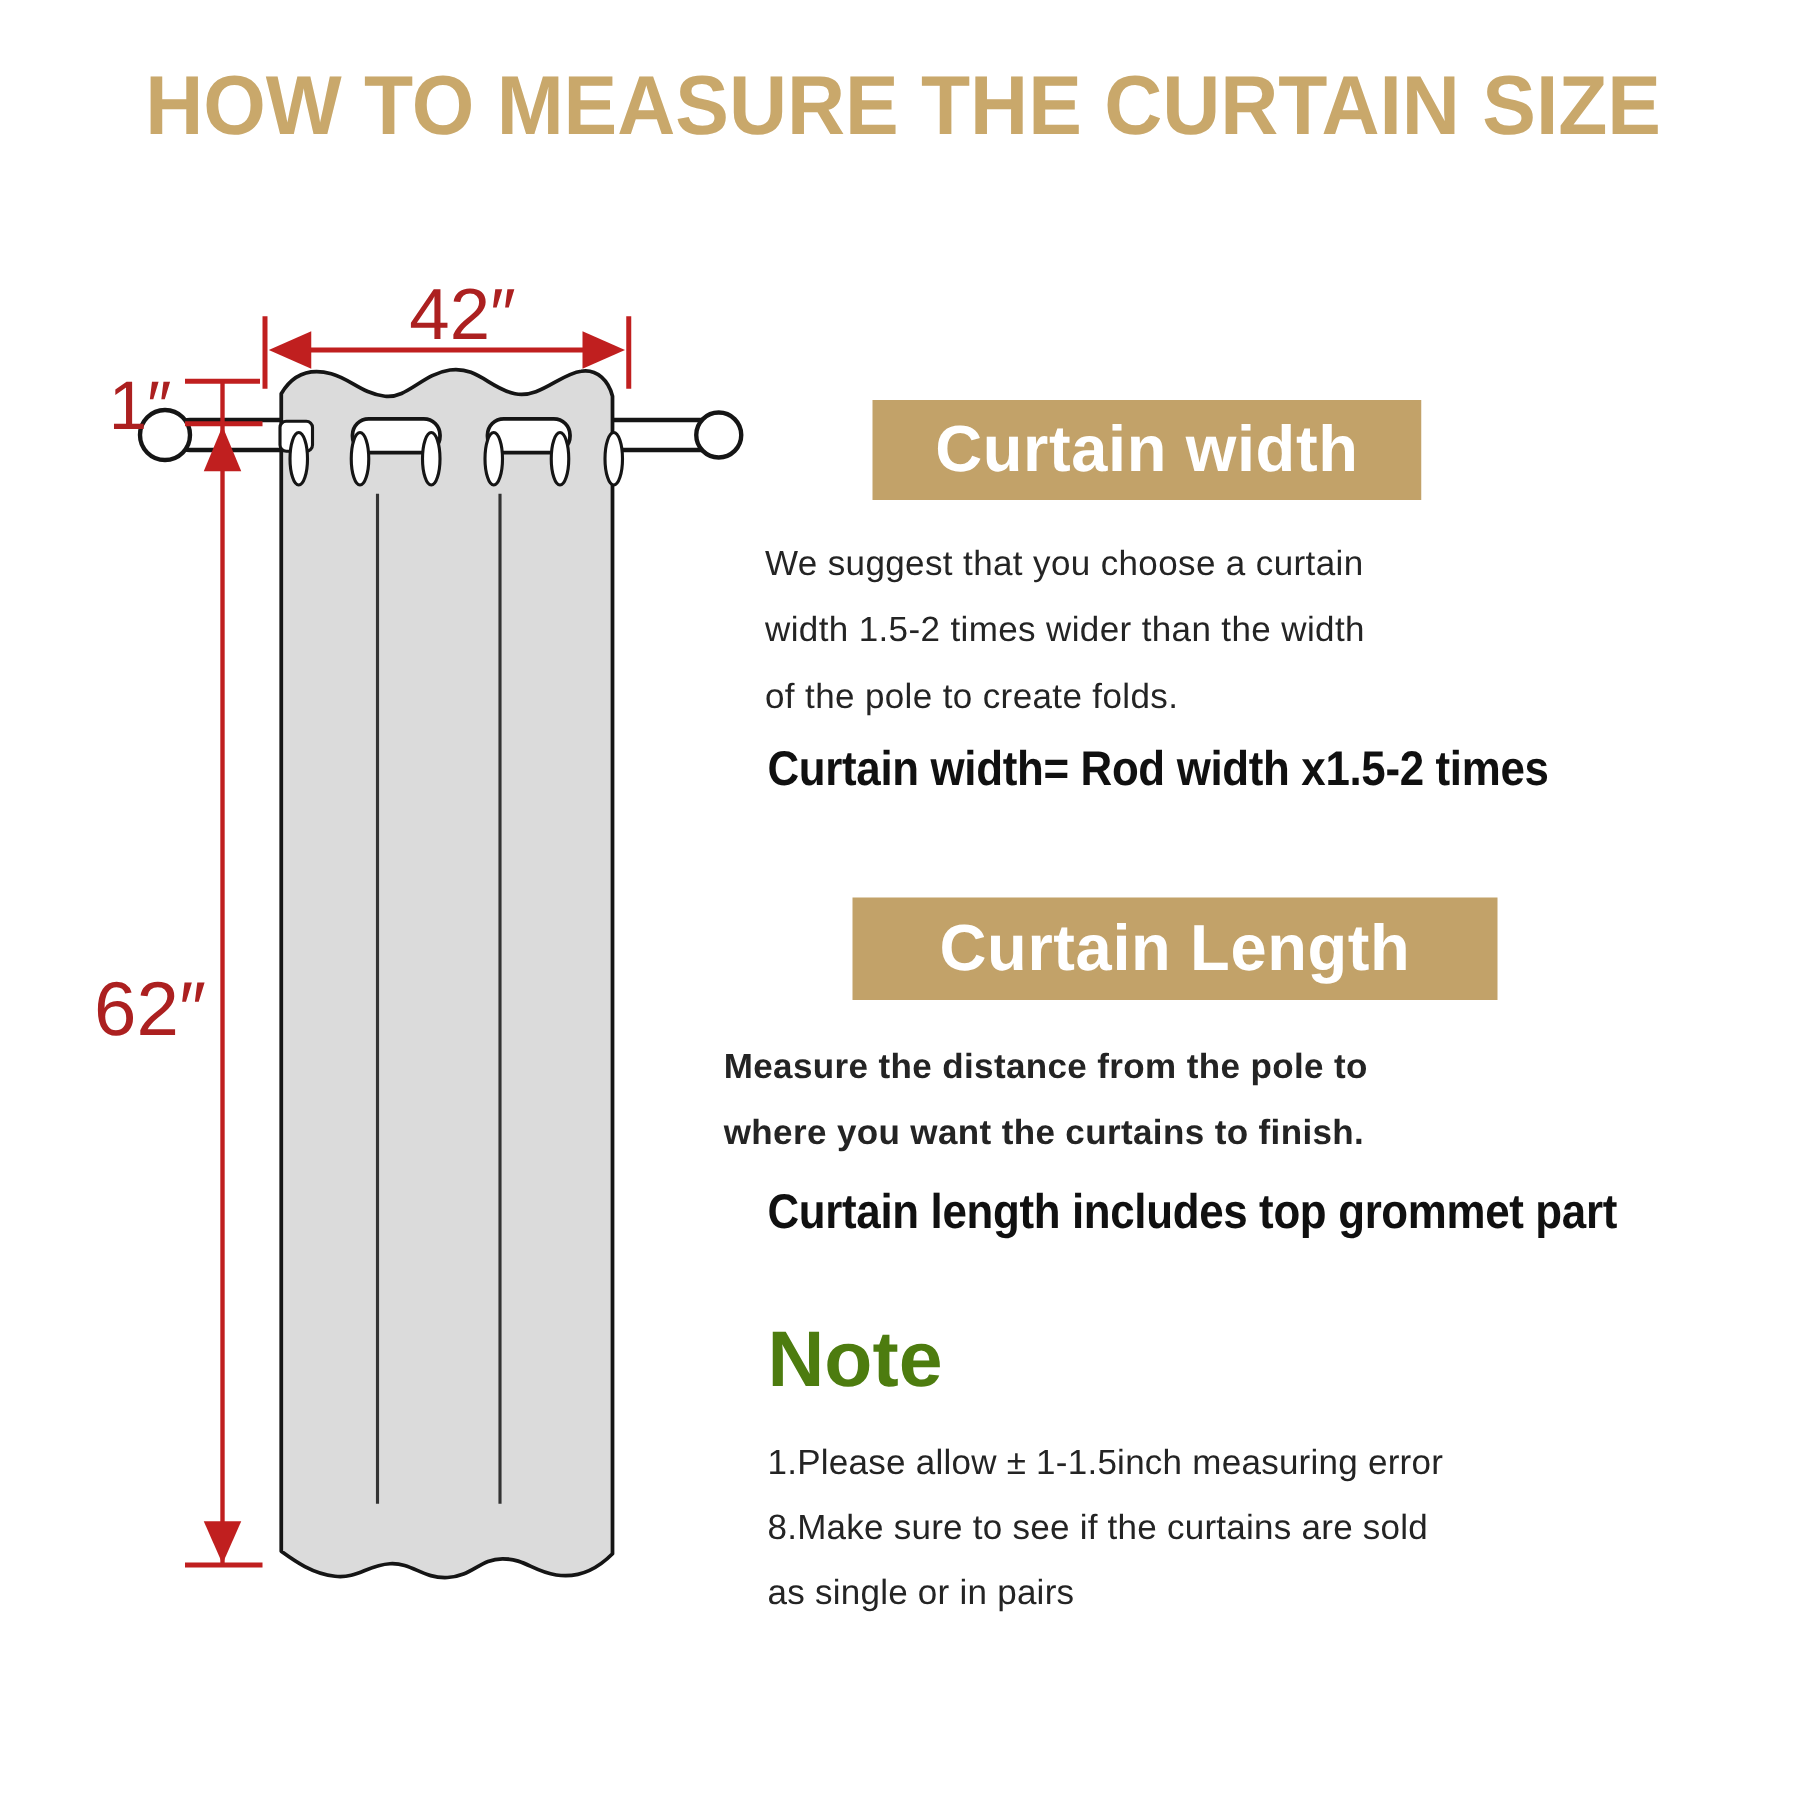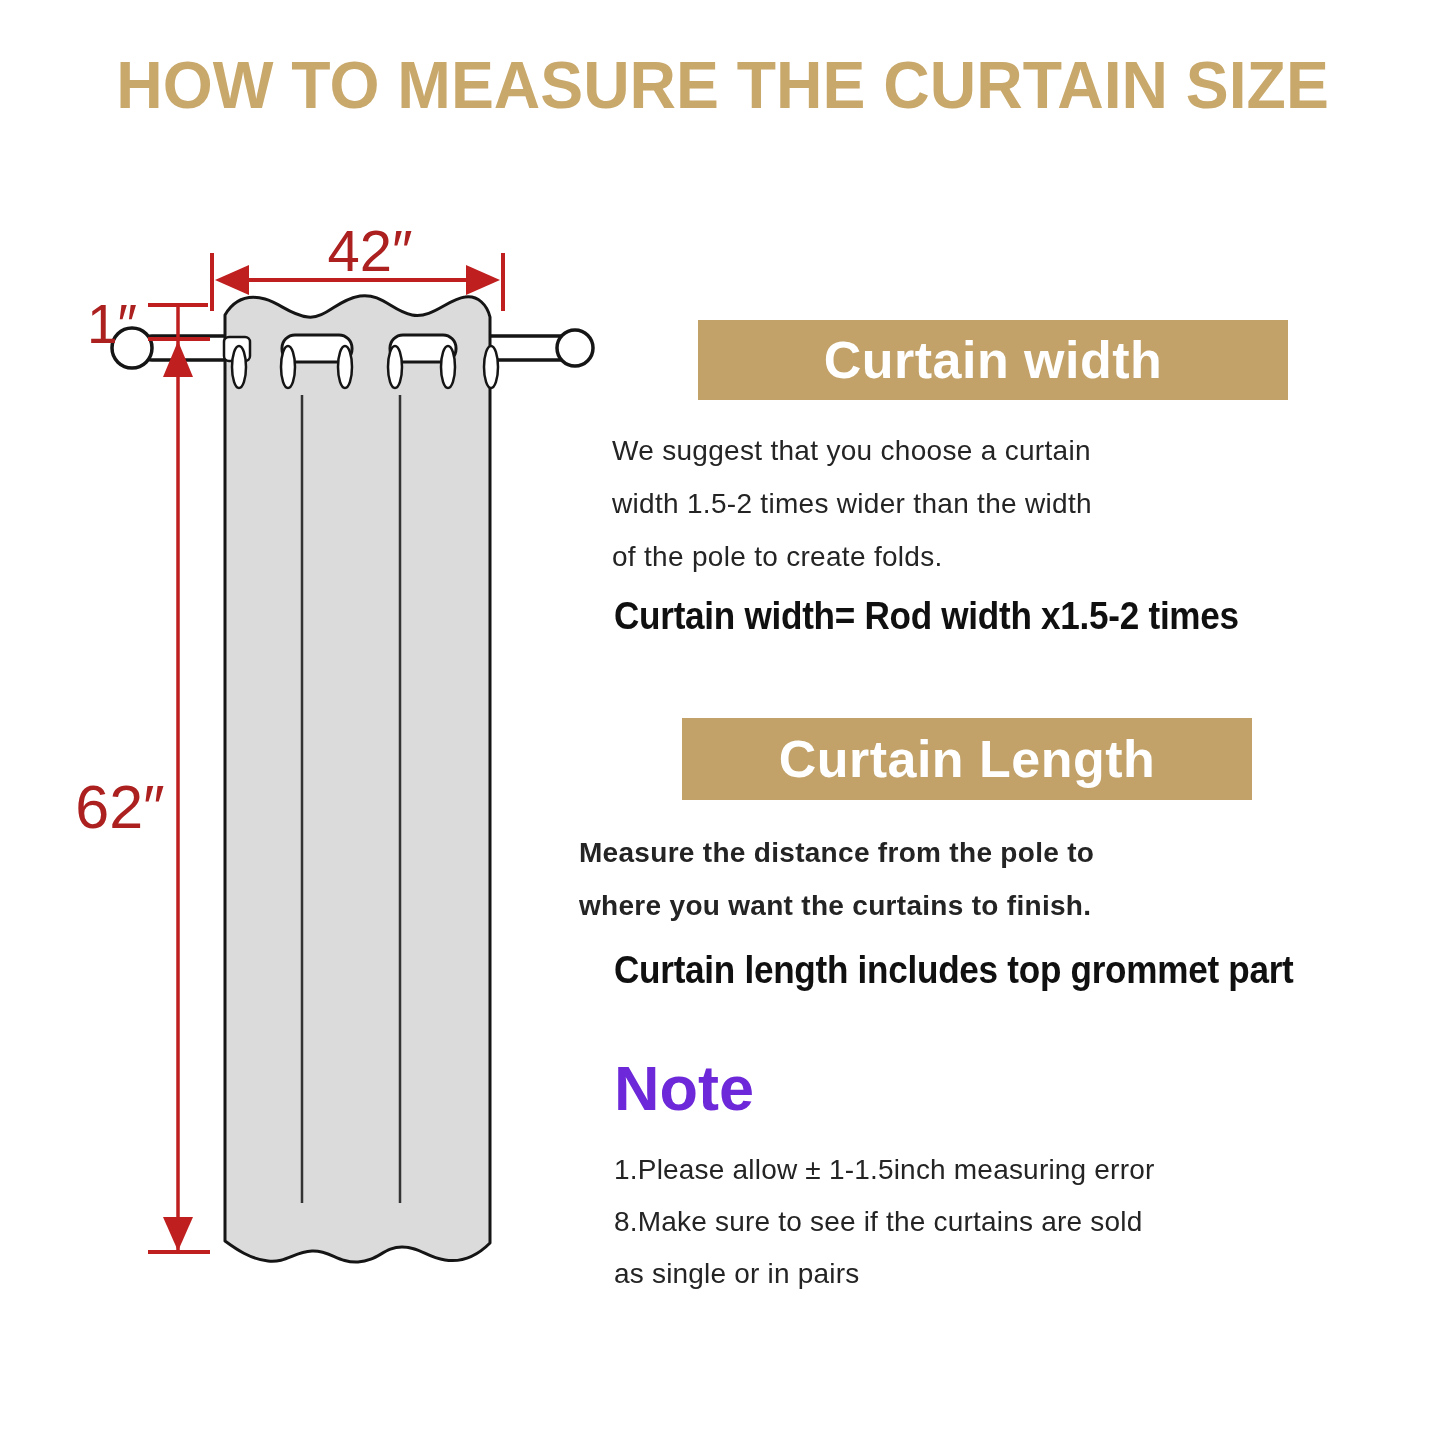--- a/index.html
+++ b/index.html
@@ -14,41 +14,41 @@
     white-space:nowrap;
   }
   .diagram-svg { position:absolute; left:40px; top:195px; }
 
   .banner {
     position:absolute; background:#C2A269; color:#ffffff;
     font-weight:bold; font-size:52px;
     display:flex; align-items:center; justify-content:center;
     letter-spacing:0.5px;
   }
-  .banner.width  { left:698px; top:320px; width:590px; height:80px; }
-  .banner.length { left:682px; top:718px; width:570px; height:82px; }
+  .banner.width  { left:698px; top:320px; width:439px; height:80px; }
+  .banner.length { left:682px; top:718px; width:516px; height:82px; }
 
   .body-text {
     position:absolute; font-size:28px; line-height:53px;
     color:#242424; letter-spacing:0.3px; white-space:nowrap;
   }
   .body-text.width  { left:612px; top:424px; }
   .body-text.length { left:579px; top:826px;font-weight:bold; }
 
   .formula {
     position:absolute; font-size:39px; font-weight:bold; color:#101010;
     letter-spacing:-0.3px; white-space:nowrap;
     transform:scaleX(0.90); transform-origin:left center;
   }
   .formula.width  { left:614px; top:594px; }
   .formula.length { left:614px; top:948px; }
 
   .note-heading {
     position:absolute; left:614px; top:1052px;
-    font-size:63px; font-weight:bold; color:#6d28d9;
+    font-size:63px; font-weight:bold; color:#4d7c0f;
   }
   .note-body {
     position:absolute; left:614px; top:1144px;
     font-size:28px; line-height:52px; color:#242424;
     letter-spacing:0.2px; white-space:nowrap;
   }
 
   svg text { font-family:"Liberation Sans", sans-serif; }
 </style>
 </head>

